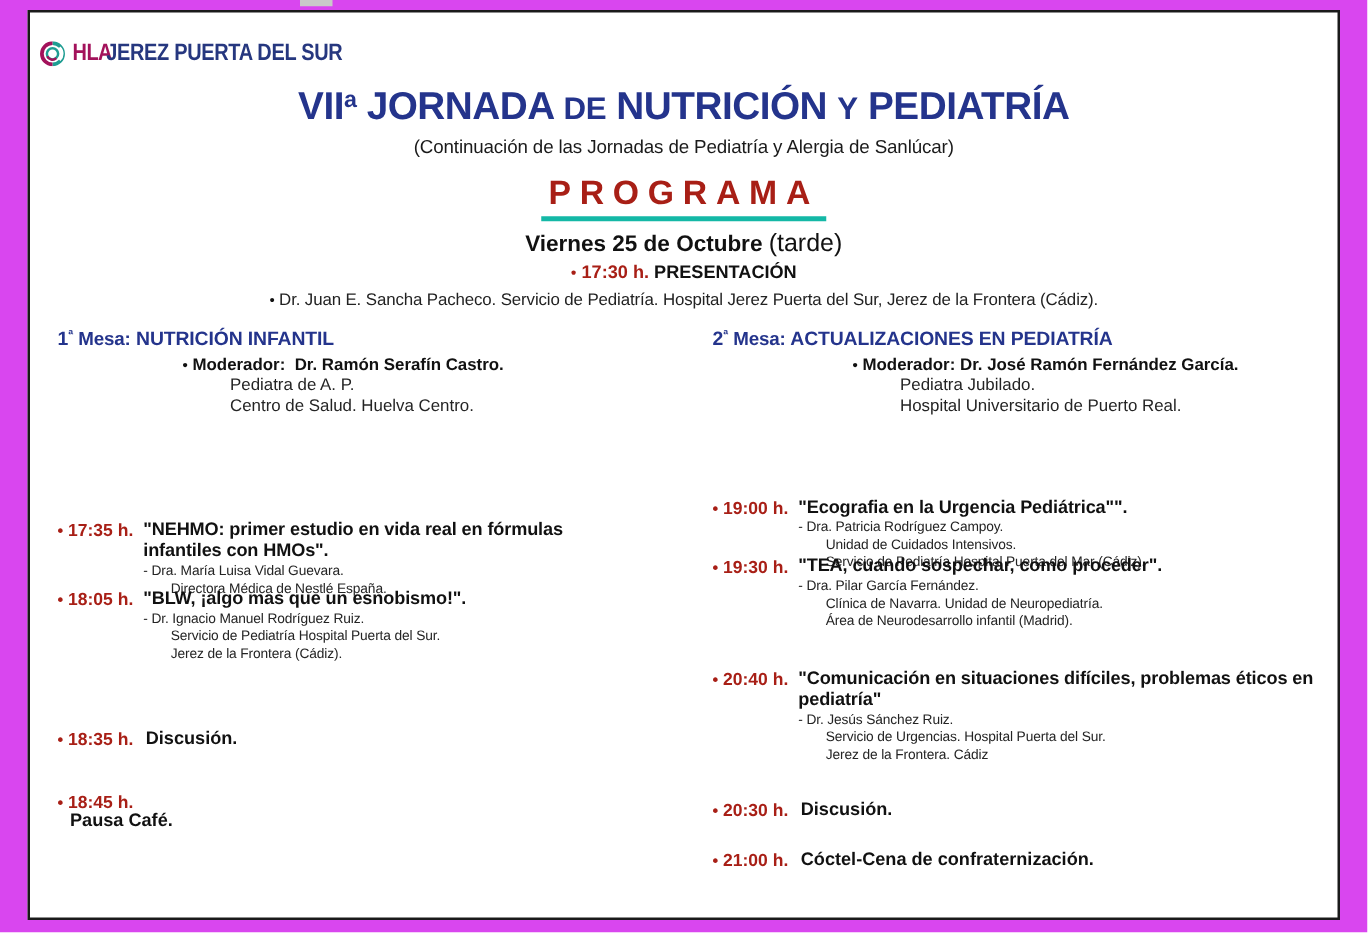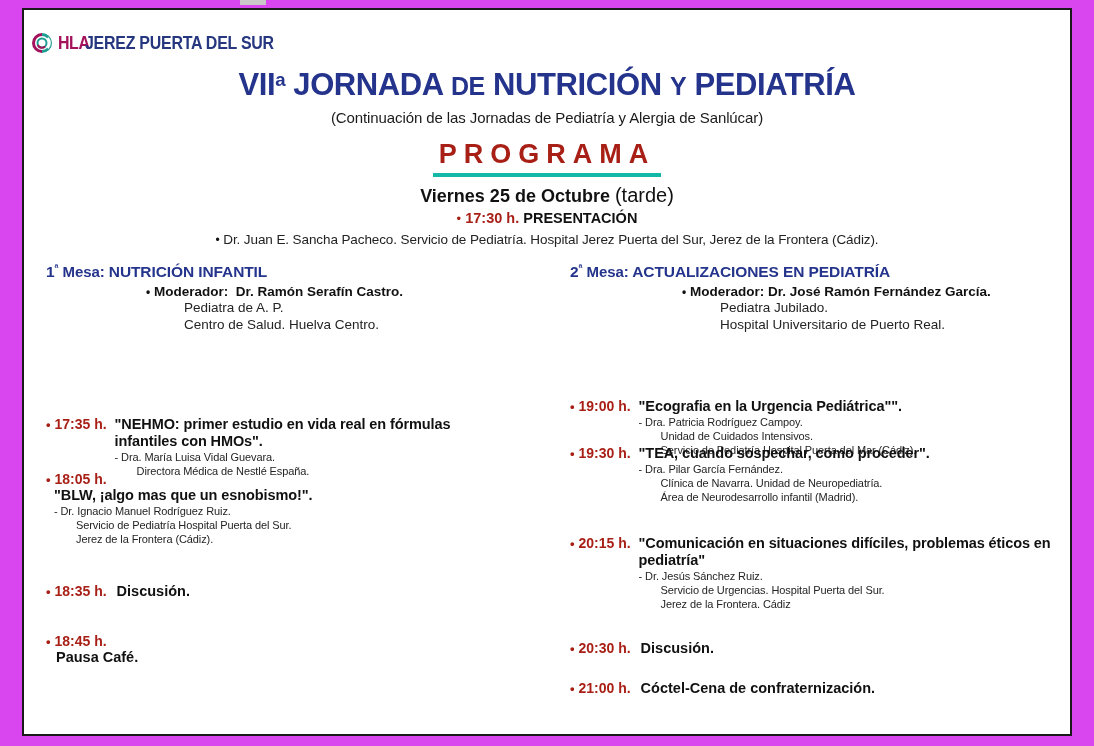--- a/index.html
+++ b/index.html
@@ -305,21 +305,21 @@
           <div class="item" style="position: absolute; left: 0px; width: 470px; top: 154px;">
             <div class="time-cell"><span class="bullet">•</span> <span>17:35 h.</span></div>
             <div class="body-cell">
               <div class="talk-title">"NEHMO: primer estudio en vida real en fórmulas infantiles con HMOs".</div>
               <div class="speaker">
                 <span class="indent1">- Dra. María Luisa Vidal Guevara.</span>
                 <span class="indent2">Directora Médica de Nestlé España.</span>
               </div>
             </div>
           </div>
-          <div class="item" style="position: absolute; left: 0px; width: 470px; top: 209px; flex-direction: column;">
+          <div class="item" style="position: absolute; left: 0px; width: 470px; top: 209px;">
             <div class="time-cell"><span class="bullet">•</span> <span>18:05 h.</span></div>
             <div class="body-cell">
               <div class="talk-title">"BLW, ¡algo mas que un esnobismo!".</div>
               <div class="speaker">
                 <span class="indent1">- Dr. Ignacio Manuel Rodríguez Ruiz.</span>
                 <span class="indent2">Servicio de Pediatría Hospital Puerta del Sur.</span>
                 <span class="indent2">Jerez de la Frontera (Cádiz).</span>
               </div>
             </div>
           </div>
@@ -354,21 +354,21 @@
             <div class="body-cell">
               <div class="talk-title">"TEA, cuando sospechar, como proceder".</div>
               <div class="speaker">
                 <span class="indent1">- Dra. Pilar García Fernández.</span>
                 <span class="indent2">Clínica de Navarra. Unidad de Neuropediatría.</span>
                 <span class="indent2">Área de Neurodesarrollo infantil (Madrid).</span>
               </div>
             </div>
           </div>
           <div class="item" style="position: absolute; left: 0px; width: 490px; top: 273px;">
-            <div class="time-cell"><span class="bullet">•</span> <span>20:15 h.</span></div>
+            <div class="time-cell"><span class="bullet">•</span> <span>20:40 h.</span></div>
             <div class="body-cell">
               <div class="talk-title">"Comunicación en situaciones difíciles, problemas éticos en pediatría"</div>
               <div class="speaker">
                 <span class="indent1">- Dr. Jesús Sánchez Ruiz.</span>
                 <span class="indent2">Servicio de Urgencias. Hospital Puerta del Sur.</span>
                 <span class="indent2">Jerez de la Frontera. Cádiz</span>
               </div>
             </div>
           </div>
           <div class="item simple" style="position: absolute; left: 0px; width: 490px; top: 378px;">

